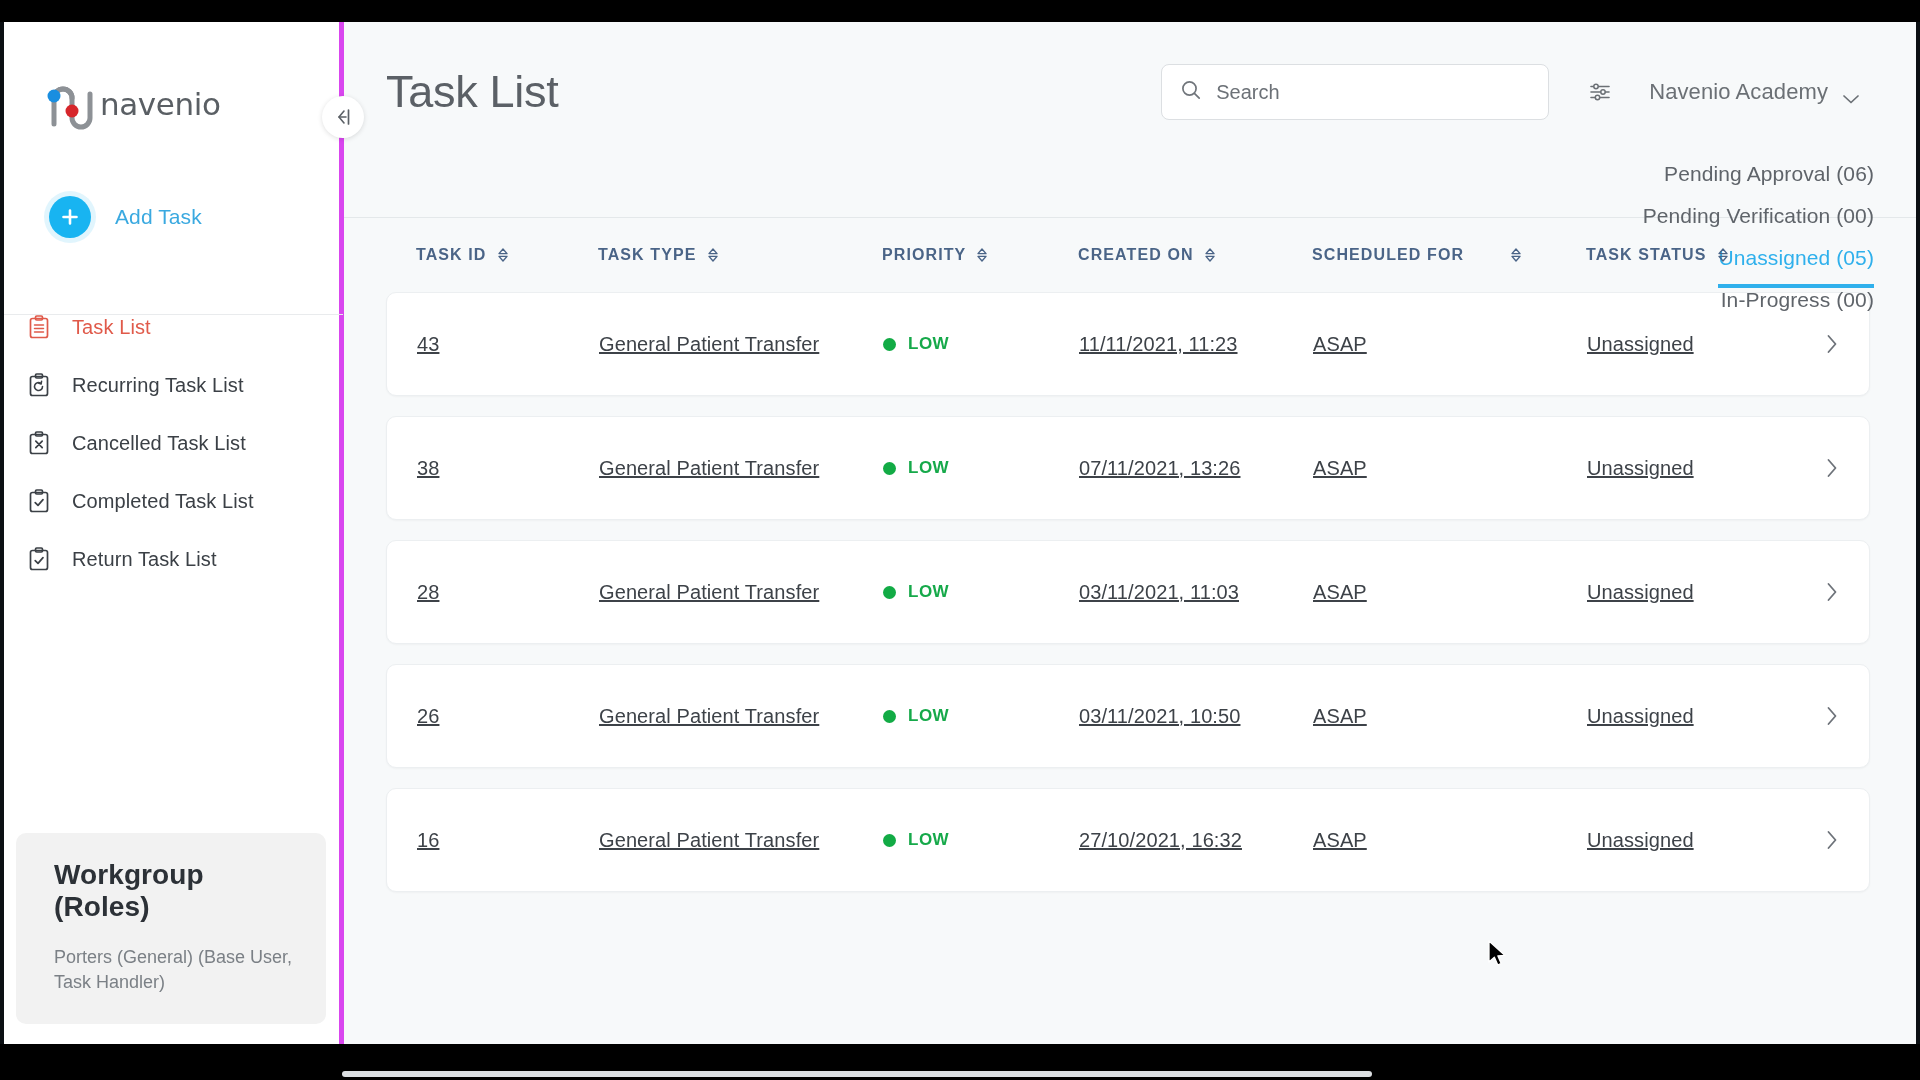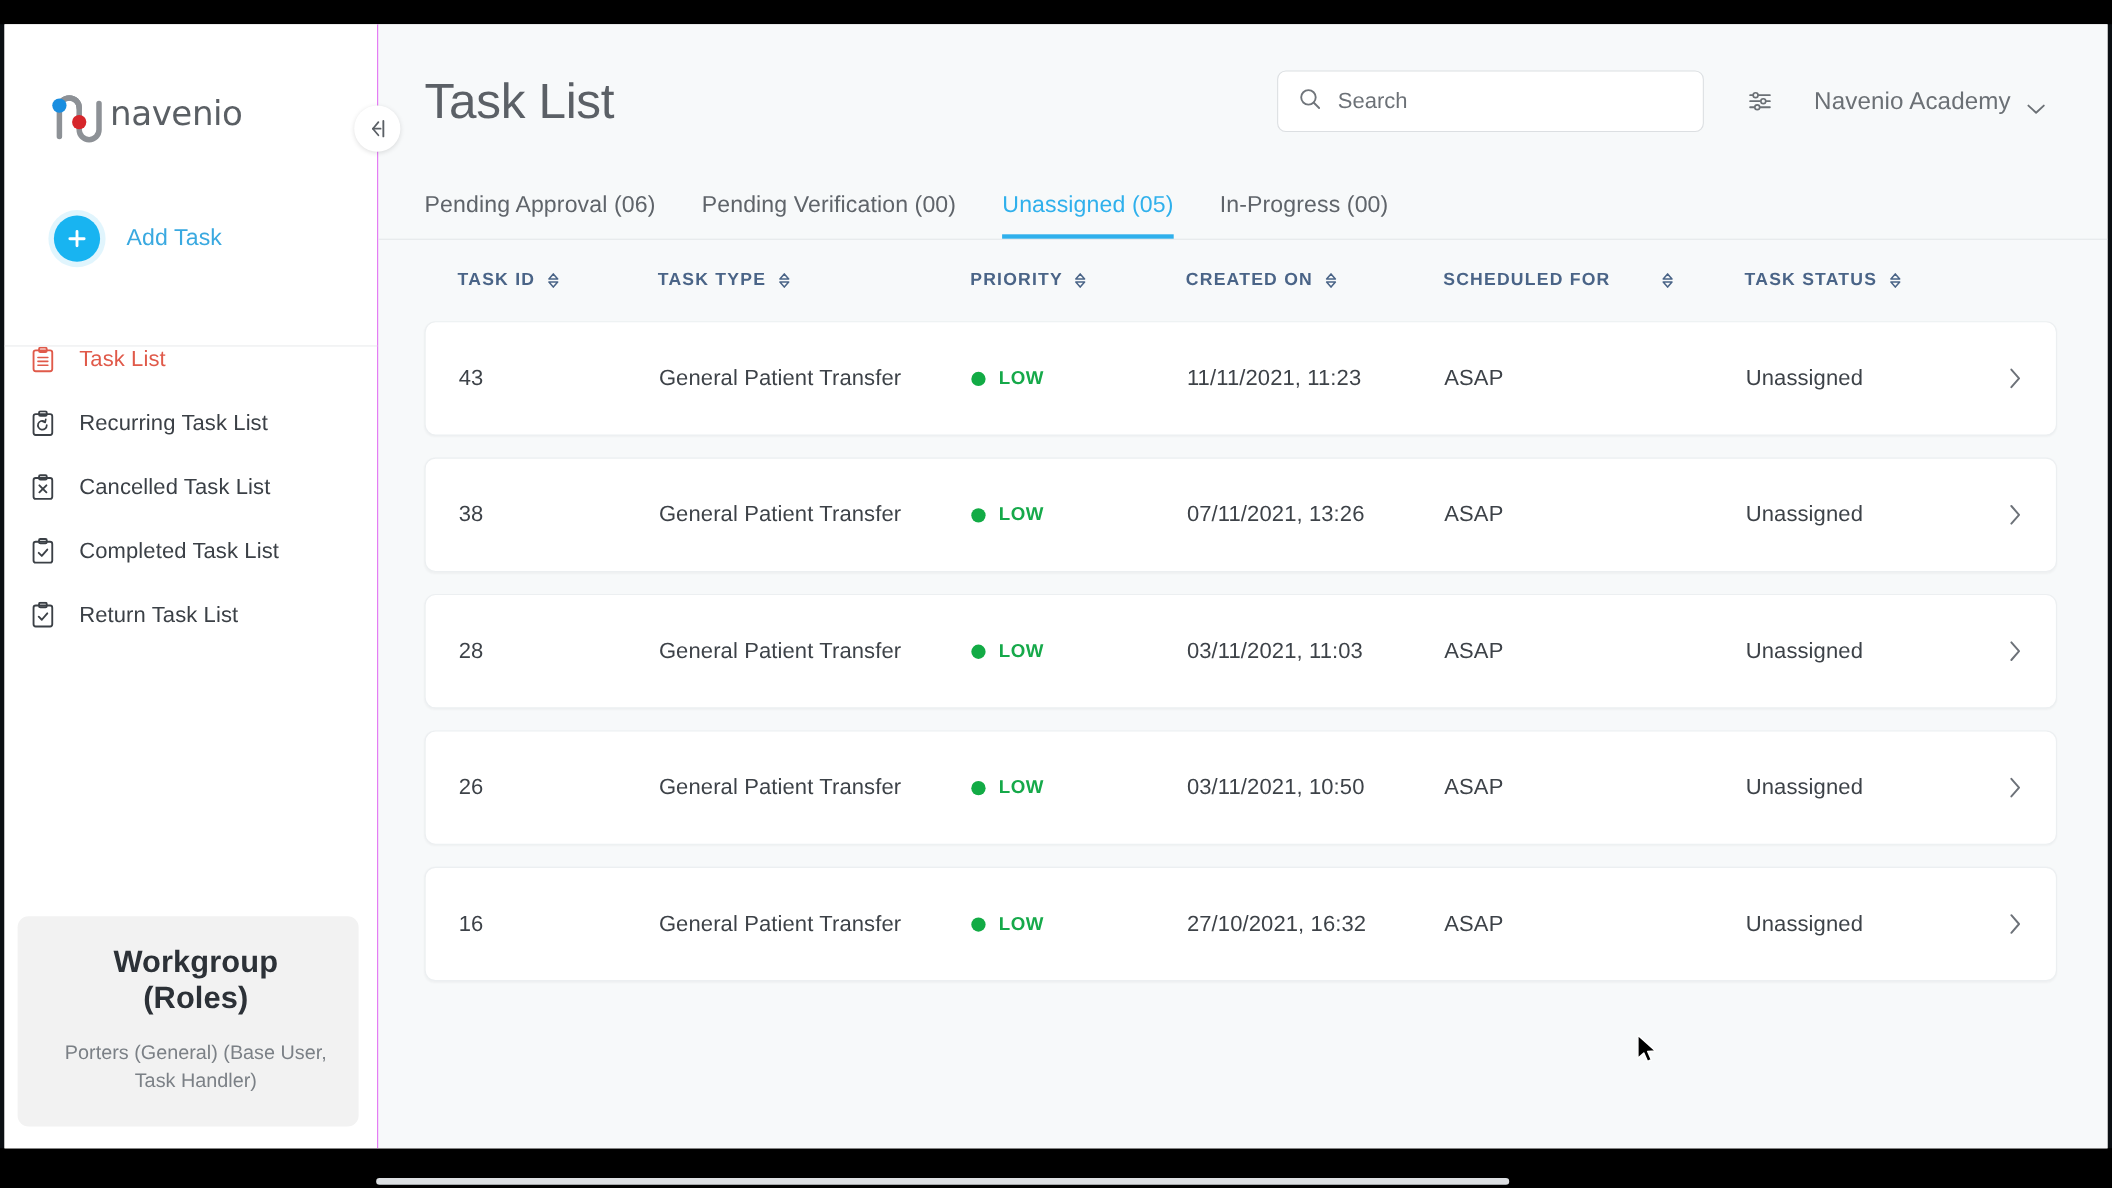--- a/index.html
+++ b/index.html
@@ -53,23 +53,22 @@
     overflow: hidden;
     display: flex;
   }
 
   
   #sidebar {
     position: relative;
     width: 340px;
     height: 1022px;
     background: #ffffff;
-    border-right: 1px solid #d946ef;
+    border-right: 5px solid #d946ef;
     flex: 0 0 340px;
-    text-align: center;
   }
 
   .logo-wrap {
     display: flex;
     align-items: center;
     padding: 46px 0 0 38px;
     height: 118px;
   }
   .logo-mark { width: 56px; height: 52px; flex: 0 0 56px; }
   .logo-text {
@@ -236,20 +235,21 @@
   #account-caret { margin-left: 14px; display: flex; }
 
   
   #tabs {
     display: flex;
     align-items: flex-end;
     padding-left: 42px;
     height: 56px;
     border-bottom: 1px solid #e4e8ea;
     margin-right: 0;
+    flex-direction: column;
   }
   .tab {
     font-size: 21px;
     color: #5f646a;
     padding: 0 0 14px 0;
     margin-right: 42px;
     cursor: pointer;
     border-bottom: 4px solid transparent;
     letter-spacing: 0.1px;
     white-space: nowrap;
@@ -297,20 +297,21 @@
     margin-bottom: 20px;
     padding: 0 30px;
     box-shadow: 0 1px 2px rgba(16,24,40,0.035);
     cursor: pointer;
   }
   .cell {
     font-size: 20px;
     color: #3d4248;
     letter-spacing: 0.1px;
     white-space: nowrap;
+    text-decoration: underline;
   }
   .prio {
     display: flex;
     align-items: center;
   }
   .prio-dot {
     width: 13px; height: 13px;
     border-radius: 50%;
     background: #12ab45;
     flex: 0 0 13px;

